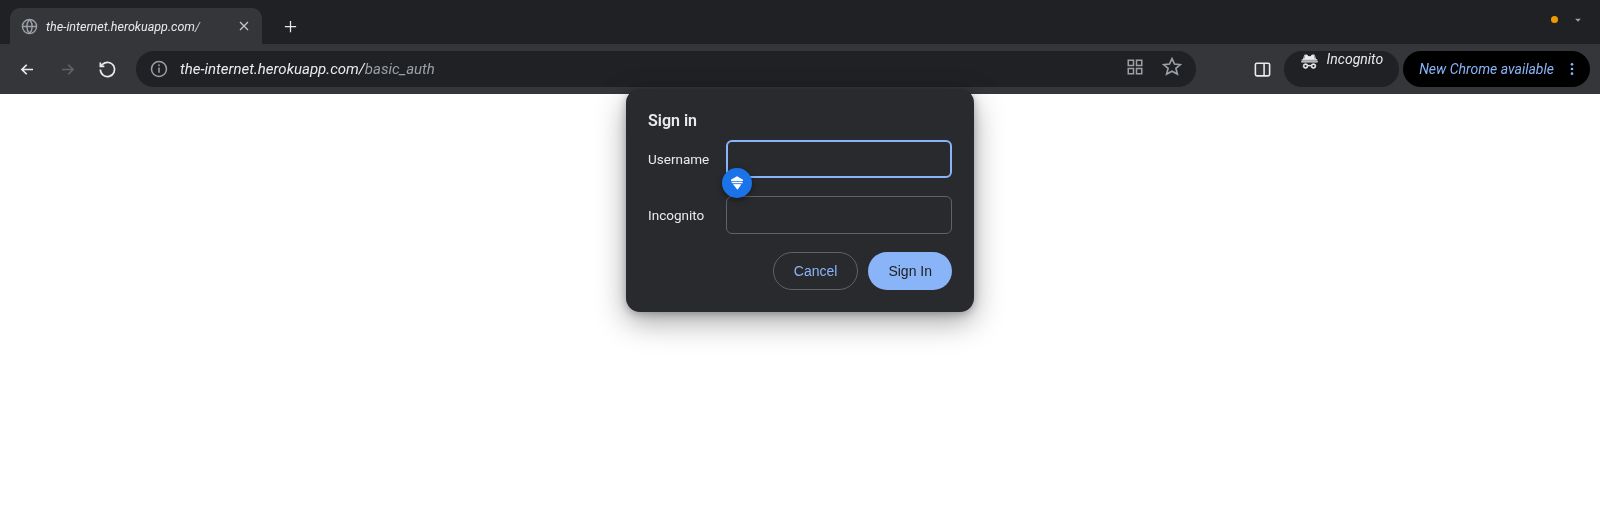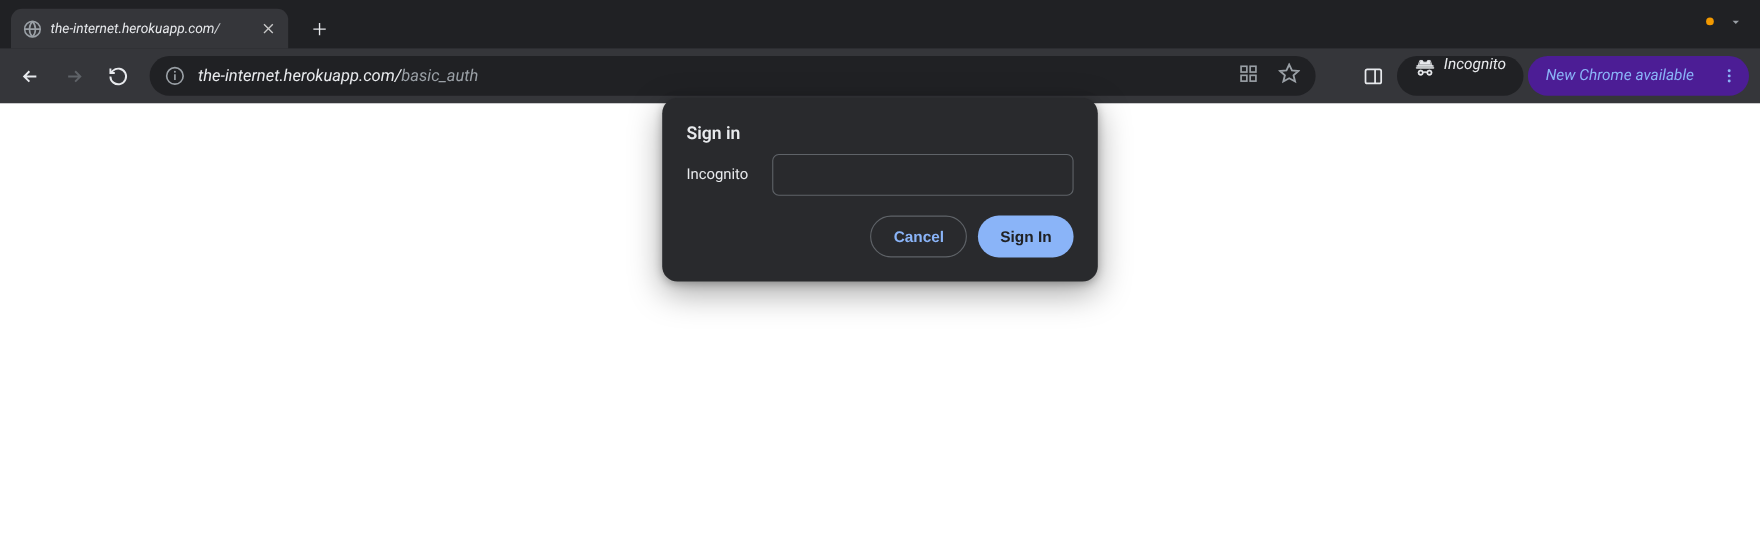--- a/index.html
+++ b/index.html
@@ -29,40 +29,40 @@
     .omnibox .url { color: #9aa0a6; font-size: 15px; display: flex; align-items: baseline; }
     .omnibox .url .host { color: #e8eaed; }
     .omnibox .spacer { flex: 1; }
     .omnibox .right-icons { display: flex; align-items: center; gap: 18px; color: #9aa0a6; }
     
     .toolbar-right { display: flex; align-items: center; gap: 4px; margin-left: auto; }
     .panel-btn { width: 34px; height: 34px; display:flex; align-items:center; justify-content:center; cursor:pointer; color:#e8eaed; }
     
     .incognito-pill { height: 36px; background: #202124; border-radius: 18px; display: flex; align-items: flex-start; gap: 8px; padding: 0 16px; color: #e8eaed; font-size: 14px; cursor: pointer; }
     
-    .update-pill { height: 36px; background: #4c1d95; border-radius: 18px; display: flex; align-items: center; gap: 24px; padding: 0 10px 0 16px; color: #8ab4f8; font-size: 14px; cursor: pointer; }
+    .update-pill { height: 36px; background: #000000; border-radius: 18px; display: flex; align-items: center; gap: 10px; padding: 0 10px 0 16px; color: #8ab4f8; font-size: 14px; cursor: pointer; }
     .update-pill .dots { color: #8ab4f8; display:flex; align-items:center; }
 
     
     .viewport { position: relative; background: #fff; height: calc(505px - 94px); }
 
     
-    .dialog { position: absolute; top: 0; left: 50%; transform: translateX(-50%); margin-top: -5px; width: 396px; background: #292a2d; border-radius: 14px; box-shadow: 0 10px 30px rgba(0,0,0,.35), 0 2px 8px rgba(0,0,0,.25); padding: 22px; color: #e8eaed; }
+    .dialog { position: absolute; top: 0; left: 50%; transform: translateX(-50%); margin-top: -5px; width: 348px; background: #292a2d; border-radius: 14px; box-shadow: 0 10px 30px rgba(0,0,0,.35), 0 2px 8px rgba(0,0,0,.25); padding: 22px; color: #e8eaed; }
     .dialog h2 { font-size: 16px; font-weight: 600; margin-bottom: 10px; }
     .dialog .origin { font-size: 13px; color: #c7c7c7; margin-bottom: 22px; }
     .dialog .row { display: flex; align-items: center; margin-bottom: 18px; }
     .dialog .row label { width: 78px; font-size: 13.5px; color: #e8eaed; }
     .dialog .row .field-wrap { position: relative; flex: 1; }
     .dialog .row input { width: 100%; height: 38px; background: #292a2d; border: 1px solid #5f6368; border-radius: 6px; padding: 0 10px; color: #e8eaed; font-size: 14px; outline: none; }
     .dialog .row input.focused { border: 2px solid #8ab4f8; }
     .pw-bubble { position: absolute; left: -4px; top: 28px; width: 30px; height: 30px; background: #1a73e8; border-radius: 50%; display: flex; align-items: center; justify-content: center; box-shadow: 0 2px 6px rgba(0,0,0,.4); cursor: pointer; z-index: 2; }
     .pw-bubble svg { color: #fff; }
     
     .dialog .actions { display: flex; justify-content: flex-end; gap: 10px; margin-top: 8px; }
-    .btn { height: 38px; padding: 0 20px; border-radius: 19px; font-size: 14px; font-weight: 700; cursor: pointer; display:flex; align-items:center; }
+    .btn { height: 38px; padding: 0 20px; border-radius: 19px; font-size: 14px; font-weight: 400; cursor: pointer; display:flex; align-items:center; }
     .btn-cancel { background: transparent; border: 1px solid #5f6368; color: #8ab4f8; }
     .btn-primary { background: #8ab4f8; border: none; color: #202124; }
   </style>
 </head>
 <body>
 
 <div class="chrome-top">
   <div class="tab-strip">
     <div class="tab">
       <span class="favicon">
@@ -172,20 +172,40 @@
         </span>
       </div>
     </div>
   </div>
 </div>
 
 <div class="viewport">
   <div class="dialog">
     <h2>Sign in</h2>
 
+    <div class="row">
+      <label>Username</label>
+      <div class="field-wrap">
+        <input type="text" class="focused" value="" style="">
+        <div class="pw-bubble">
+          <svg width="16" height="16" viewBox="0 0 24 24" fill="#fff">
+              <path d="M12 3l8 4v2H4V7l8-4zm-8 7h16v2H4v-2zm2 4h12l-6 7-6-7z"></path>
+              <path d="M12 2l9 5v2H3V7l9-5zM5 11h14v1H5v-1z" fill="#fff"></path>
+              <path d="M12 2.5l7.5 4.2H4.5L12 2.5z" fill="#fff"></path>
+              <path d="M12 3l7 4H5l7-4z"></path>
+              <path d="M12 3l7 4H5l7-4z" fill="#fff"></path>
+              <path d="M12 3l7 4v1H5V7l7-4z" fill="#fff"></path>
+            </svg>
+          <svg width="15" height="15" viewBox="0 0 24 24" fill="#fff" style="position:absolute">
+              <path d="M12 3l8 5H4l8-5zm-8 7h16v1.5H4V10zm2 3.5h12L12 22 6 13.5z" fill="#fff"></path>
+              <path d="M12 3l7 4.4H5L12 3z" fill="#fff"></path>
+            </svg>
+        </div>
+      </div>
+    </div>
 
     <div class="row">
       <label>Incognito</label>
       <div class="field-wrap">
         <input type="password" value="" style="">
       </div>
     </div>
 
     <div class="actions">
       <button class="btn btn-cancel">Cancel</button>

